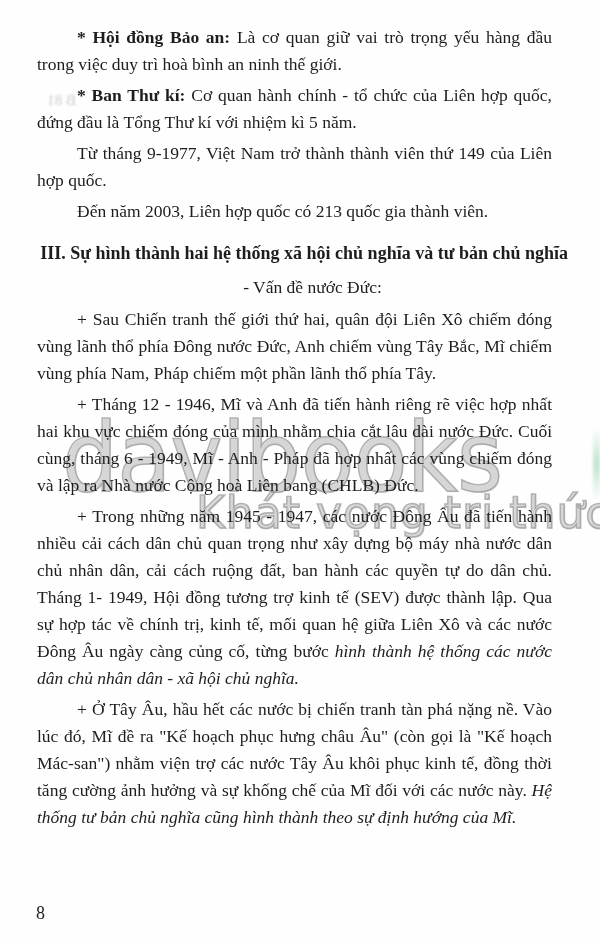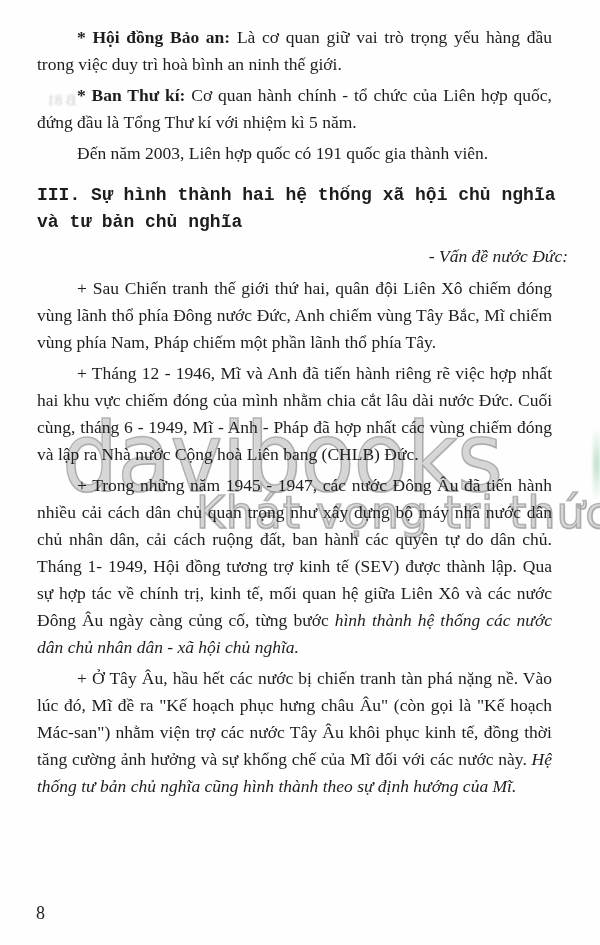--- a/index.html
+++ b/index.html
@@ -30,28 +30,26 @@
     margin: 0 16px 4px 0;
     text-indent: 40px;
   }
   .b { font-weight: bold; }
   .i { font-style: italic; }
   .section-heading {
     margin: 15px 0 7px 0;
     font-weight: bold;
     font-size: 18px;
     text-indent: 0;
-    text-align: left;
-    font-family: Liberation Mono, monospace;
+    text-align: right;
   }
   .subheading {
     margin: 2px 0 5px 0;
-    font-style: italic;
     text-indent: 20px;
-    text-align: right;
+    text-align: center;
   }
   .page-number {
     position: absolute;
     left: 36px;
     top: 903px;
     font-size: 18px;
   }
   
   .wm {
     position: absolute;
@@ -112,22 +110,23 @@
 
   <div class="wm wm-main">davibooks</div>
   <div class="wm wm-slogan">Khát vọng tri thức</div>
 
   <div class="text-block">
 
     <p class="para"><span class="b">* Hội đồng Bảo an: </span><span>Là cơ quan giữ vai trò trọng yếu hàng đầu trong việc duy trì hoà bình an ninh thế giới.</span></p>
 
     <p class="para"><span class="b">* Ban Thư kí: </span><span>Cơ quan hành chính - tổ chức của Liên hợp quốc, đứng đầu là Tổng Thư kí với nhiệm kì 5 năm.</span></p>
 
+    <p class="para"><span>Từ tháng 9-1977, Việt Nam trở thành thành viên thứ 149 của Liên hợp quốc.</span></p>
 
-    <p class="para"><span>Đến năm 2003, Liên hợp quốc có 191 quốc gia thành viên.</span></p>
+    <p class="para"><span>Đến năm 2003, Liên hợp quốc có 213 quốc gia thành viên.</span></p>
 
     <p class="para section-heading">III. Sự hình thành hai hệ thống xã hội chủ nghĩa và tư bản chủ nghĩa</p>
 
     <p class="subheading">- Vấn đề nước Đức:</p>
 
     <p class="para"><span>+ Sau Chiến tranh thế giới thứ hai, quân đội Liên Xô chiếm đóng vùng lãnh thổ phía Đông nước Đức, Anh chiếm vùng Tây Bắc, Mĩ chiếm vùng phía Nam, Pháp chiếm một phần lãnh thổ phía Tây.</span></p>
 
     <p class="para"><span>+ Tháng 12 - 1946, Mĩ và Anh đã tiến hành riêng rẽ việc hợp nhất hai khu vực chiếm đóng của mình nhằm chia cắt lâu dài nước Đức. Cuối cùng, tháng 6 - 1949, Mĩ - Anh - Pháp đã hợp nhất các vùng chiếm đóng và lập ra Nhà nước Cộng hoà Liên bang (CHLB) Đức.</span></p>
 
 

